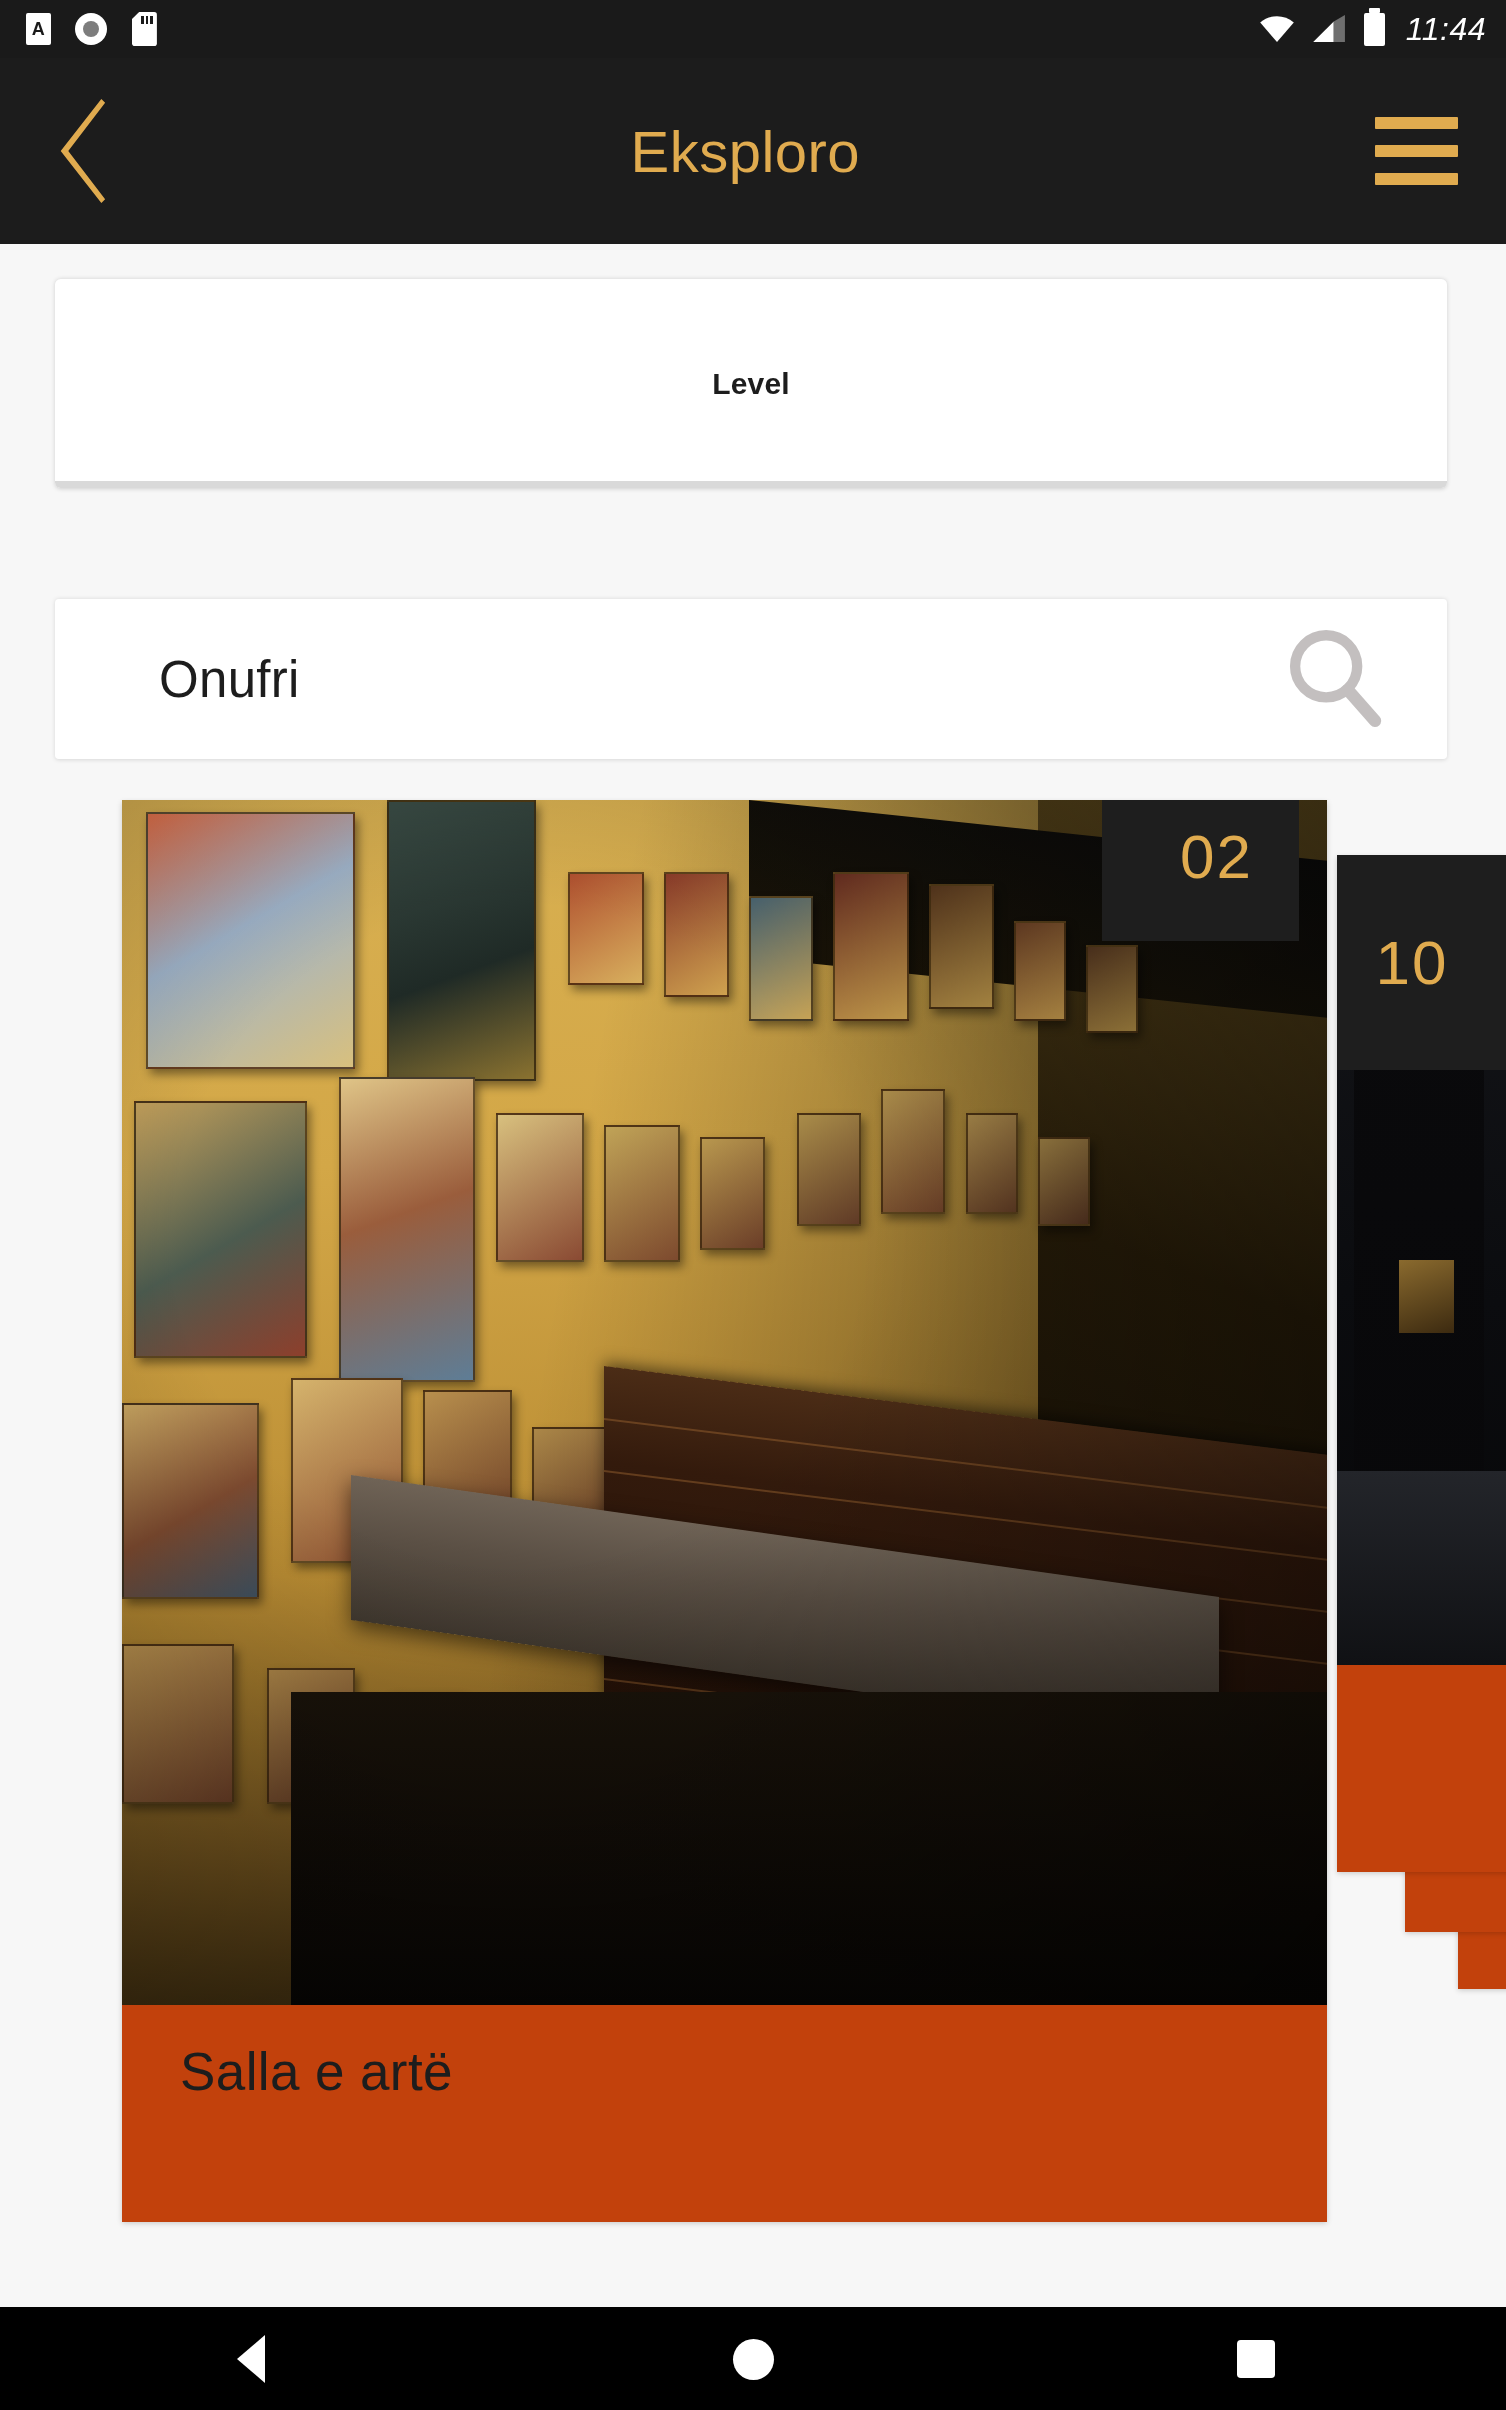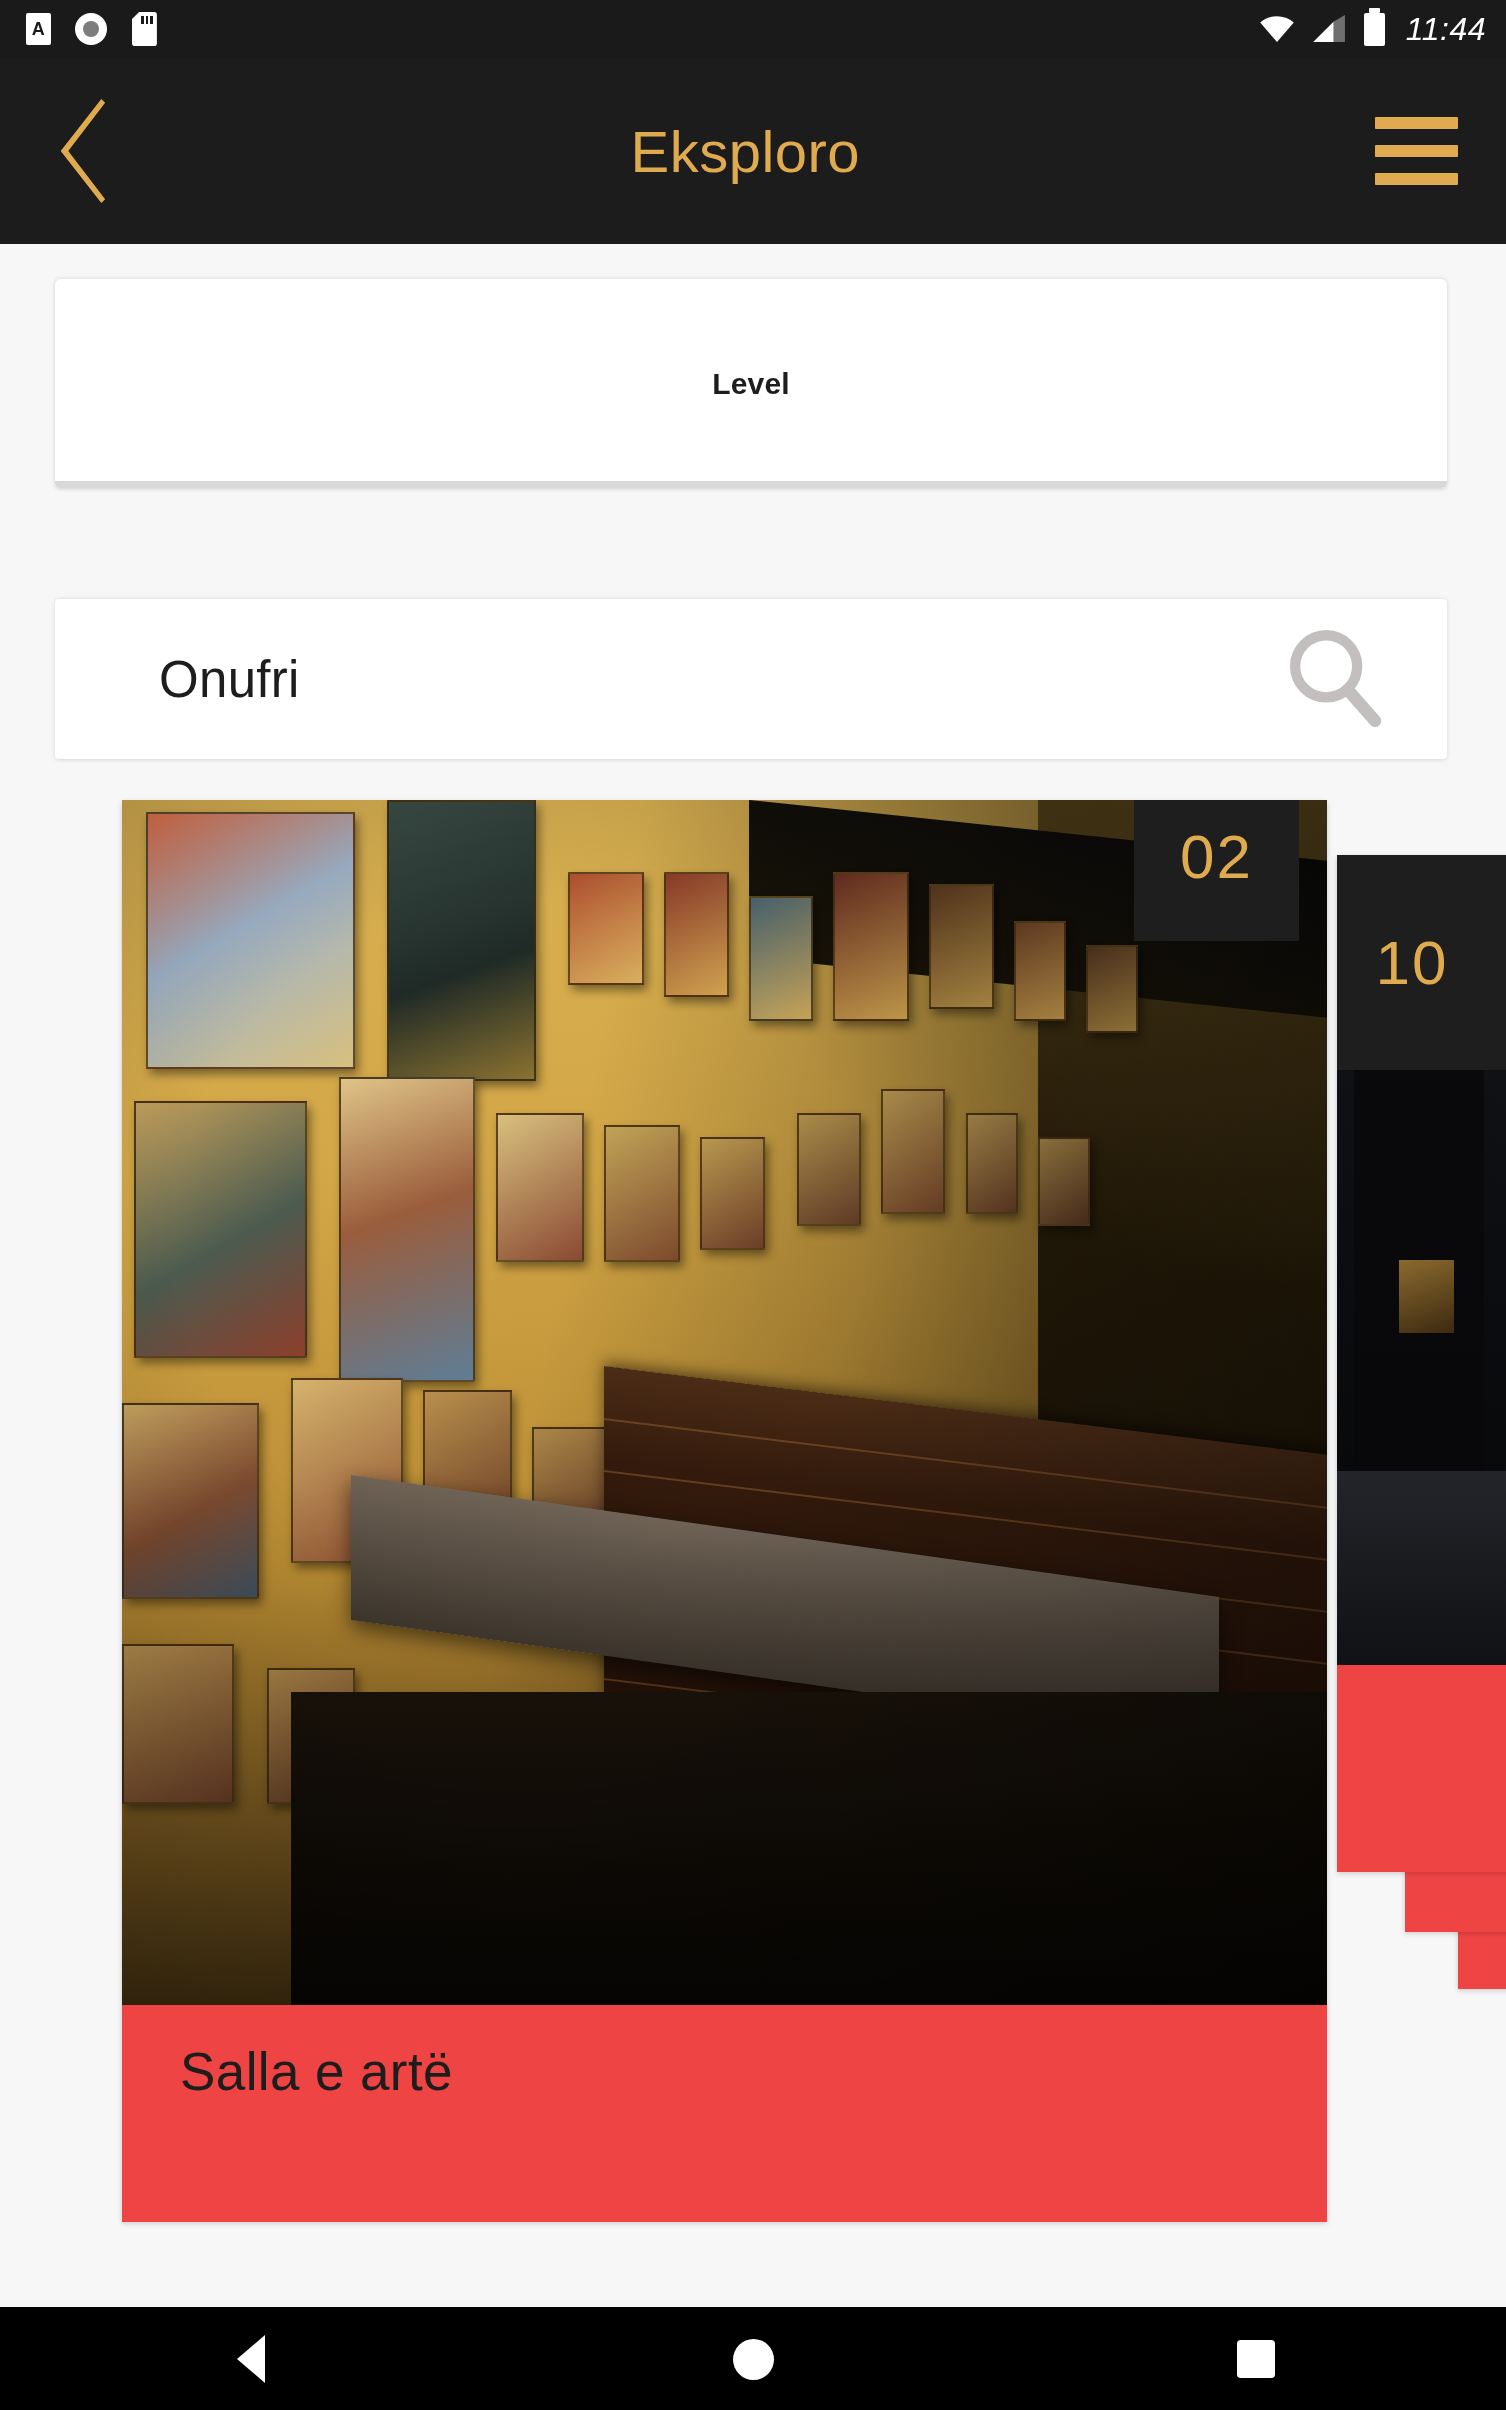--- a/index.html
+++ b/index.html
@@ -91,21 +91,21 @@
   .search-icon{width:111px;height:111px;flex:0 0 auto;opacity:.85;}
 
   
   .stack{position:absolute;left:0;top:772px;width:1507px;height:1544px;}
   .room-card{
     position:absolute;background:#fff;
     box-shadow:0 1.9px 5.6px rgba(0,0,0,.18);
     overflow:hidden;
   }
   .room-card .photo{position:absolute;left:0;top:0;right:0;overflow:hidden;}
-  .room-card .footer{position:absolute;left:0;right:0;bottom:0;background:#ef4444;}
+  .room-card .footer{position:absolute;left:0;right:0;bottom:0;background:#c2410c;}
   .room-title{
     position:absolute;left:58px;top:36px;font-size:53px;color:#1d1d1d;letter-spacing:0.4px;
   }
   .badge{
     position:absolute;background:#1e1e1e;display:flex;align-items:center;justify-content:center;
   }
   .badge span{color:#e0ab4f;font-size:62px;letter-spacing:1.9px;}
 
   
   #card-10{left:1337px;top:83px;width:282px;height:1017px;}
@@ -118,21 +118,21 @@
   #card-04 .badge{left:-28px;top:0px;width:169px;height:169px;}
   #card-05{left:1458px;top:200px;width:282px;height:1017px;}
   #card-05 .photo{height:810px;}
   #card-05 .footer{height:207px;}
   #card-05 .badge{left:-28px;top:0px;width:160px;height:169px;}
 
   
   #card-02{left:122px;top:28px;width:1205px;height:1422px;}
   #card-02 .photo{height:1205px;}
   #card-02 .footer{height:217px;}
-  #card-02 .badge{right:28px;top:-28px;width:165px;height:169px;z-index:6;}
+  #card-02 .badge{right:28px;top:-28px;width:165px;height:169px;z-index:6;padding-left:32px;}
 
   
   .gallery{position:absolute;inset:0;background:#3a2e14;}
   .g-wall{
     position:absolute;left:0;top:0;width:78%;height:100%;
     background:
       linear-gradient(176deg,#d9b152 0%,#d3a747 30%,#b98c33 62%,#7b5a21 82%,#3a2a0e 100%);
   }
   .g-wall::after{
     content:"";position:absolute;inset:0;

